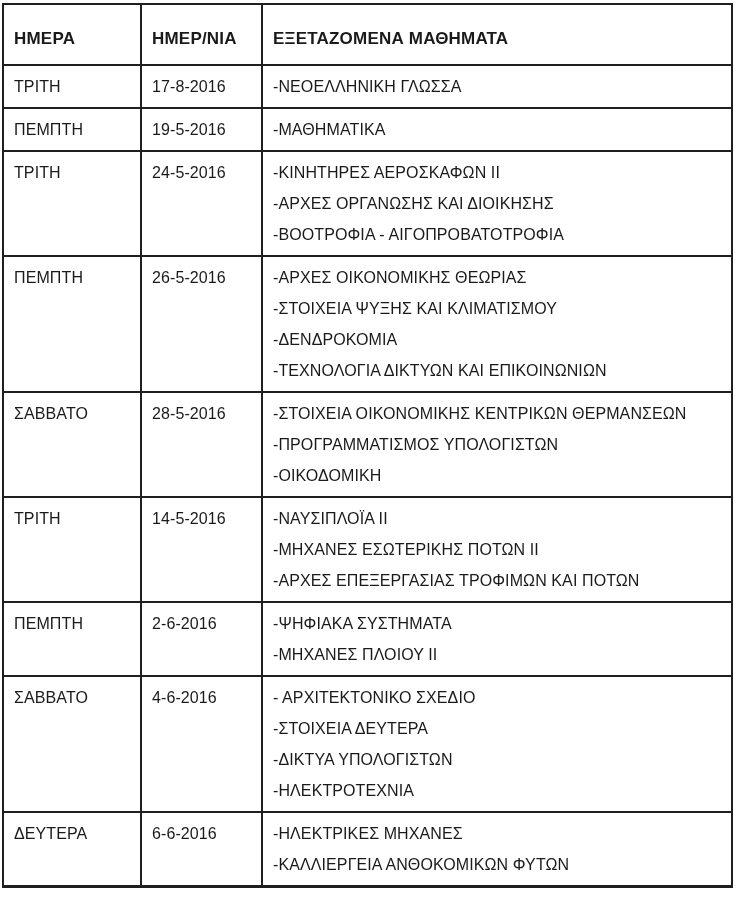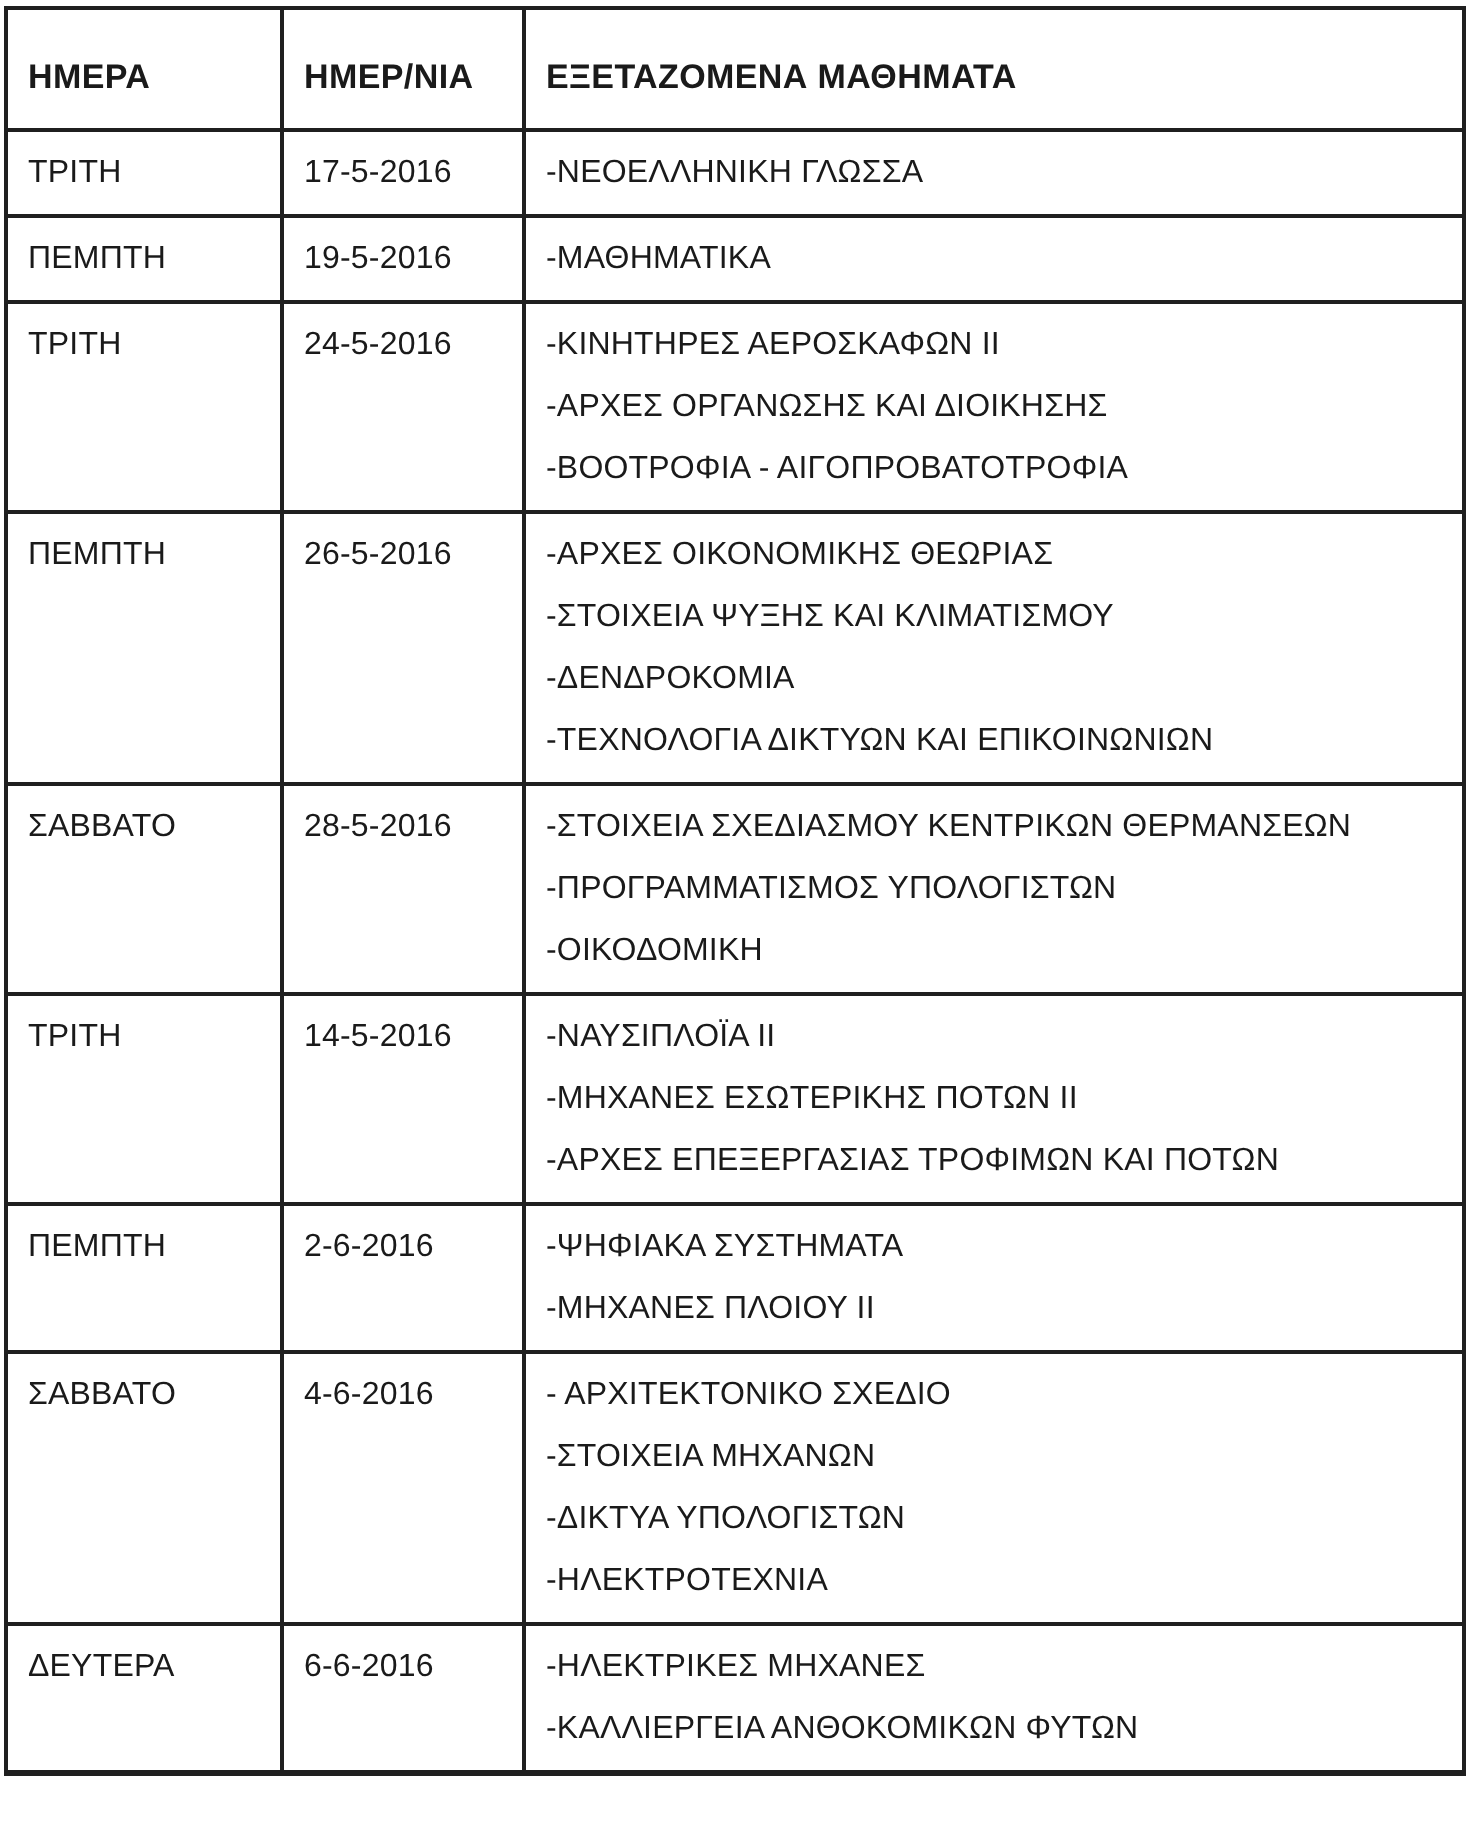--- a/index.html
+++ b/index.html
@@ -63,21 +63,21 @@
   <thead>
     <tr>
       <th>ΗΜΕΡΑ</th>
       <th>ΗΜΕΡ/ΝΙΑ</th>
       <th class="subjects-head">ΕΞΕΤΑΖΟΜΕΝΑ ΜΑΘΗΜΑΤΑ</th>
     </tr>
   </thead>
   <tbody>
     <tr>
       <td>ΤΡΙΤΗ</td>
-      <td>17-5-2016</td>
+      <td>17-8-2016</td>
       <td>
         <div class="subject">-ΝΕΟΕΛΛΗΝΙΚΗ ΓΛΩΣΣΑ</div>
       </td>
     </tr>
     <tr>
       <td>ΠΕΜΠΤΗ</td>
       <td>19-5-2016</td>
       <td>
         <div class="subject">-ΜΑΘΗΜΑΤΙΚΑ</div>
       </td>
@@ -98,21 +98,21 @@
         <div class="subject">-ΑΡΧΕΣ ΟΙΚΟΝΟΜΙΚΗΣ ΘΕΩΡΙΑΣ</div>
         <div class="subject">-ΣΤΟΙΧΕΙΑ ΨΥΞΗΣ ΚΑΙ ΚΛΙΜΑΤΙΣΜΟΥ</div>
         <div class="subject">-ΔΕΝΔΡΟΚΟΜΙΑ</div>
         <div class="subject">-ΤΕΧΝΟΛΟΓΙΑ ΔΙΚΤΥΩΝ ΚΑΙ ΕΠΙΚΟΙΝΩΝΙΩΝ</div>
       </td>
     </tr>
     <tr>
       <td>ΣΑΒΒΑΤΟ</td>
       <td>28-5-2016</td>
       <td>
-        <div class="subject">-ΣΤΟΙΧΕΙΑ ΣΧΕΔΙΑΣΜΟΥ ΚΕΝΤΡΙΚΩΝ ΘΕΡΜΑΝΣΕΩΝ</div>
+        <div class="subject">-ΣΤΟΙΧΕΙΑ ΟΙΚΟΝΟΜΙΚΗΣ ΚΕΝΤΡΙΚΩΝ ΘΕΡΜΑΝΣΕΩΝ</div>
         <div class="subject">-ΠΡΟΓΡΑΜΜΑΤΙΣΜΟΣ ΥΠΟΛΟΓΙΣΤΩΝ</div>
         <div class="subject">-ΟΙΚΟΔΟΜΙΚΗ</div>
       </td>
     </tr>
     <tr>
       <td>ΤΡΙΤΗ</td>
       <td>14-5-2016</td>
       <td>
         <div class="subject">-ΝΑΥΣΙΠΛΟΪΑ ΙΙ</div>
         <div class="subject">-ΜΗΧΑΝΕΣ ΕΣΩΤΕΡΙΚΗΣ ΠΟΤΩΝ ΙΙ</div>
@@ -125,21 +125,21 @@
       <td>
         <div class="subject">-ΨΗΦΙΑΚΑ ΣΥΣΤΗΜΑΤΑ</div>
         <div class="subject">-ΜΗΧΑΝΕΣ ΠΛΟΙΟΥ ΙΙ</div>
       </td>
     </tr>
     <tr>
       <td>ΣΑΒΒΑΤΟ</td>
       <td>4-6-2016</td>
       <td>
         <div class="subject">- ΑΡΧΙΤΕΚΤΟΝΙΚΟ ΣΧΕΔΙΟ</div>
-        <div class="subject">-ΣΤΟΙΧΕΙΑ ΜΗΧΑΝΩΝ</div>
+        <div class="subject">-ΣΤΟΙΧΕΙΑ ΔΕΥΤΕΡΑ</div>
         <div class="subject">-ΔΙΚΤΥΑ ΥΠΟΛΟΓΙΣΤΩΝ</div>
         <div class="subject">-ΗΛΕΚΤΡΟΤΕΧΝΙΑ</div>
       </td>
     </tr>
     <tr>
       <td>ΔΕΥΤΕΡΑ</td>
       <td>6-6-2016</td>
       <td>
         <div class="subject">-ΗΛΕΚΤΡΙΚΕΣ ΜΗΧΑΝΕΣ</div>
         <div class="subject">-ΚΑΛΛΙΕΡΓΕΙΑ ΑΝΘΟΚΟΜΙΚΩΝ ΦΥΤΩΝ</div>

